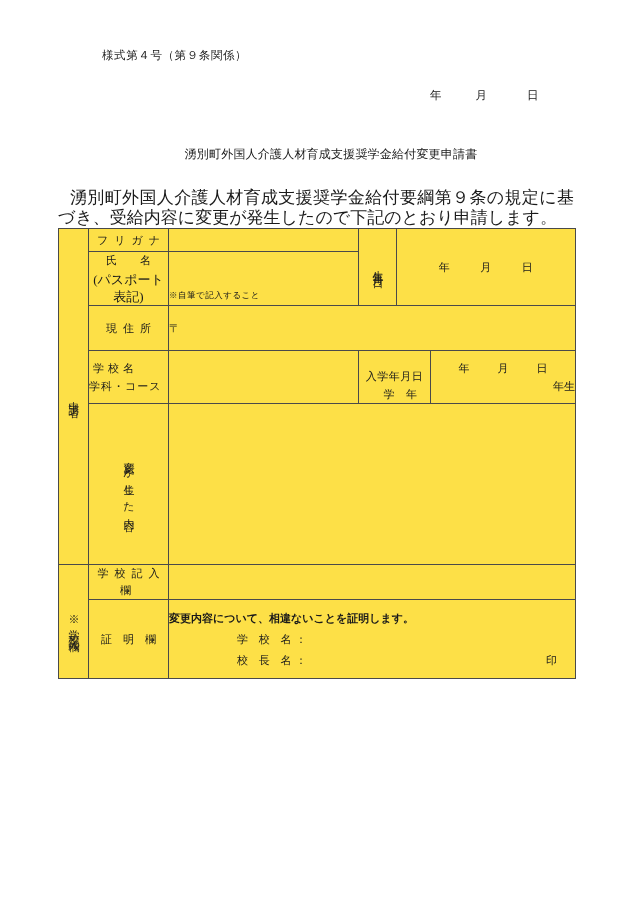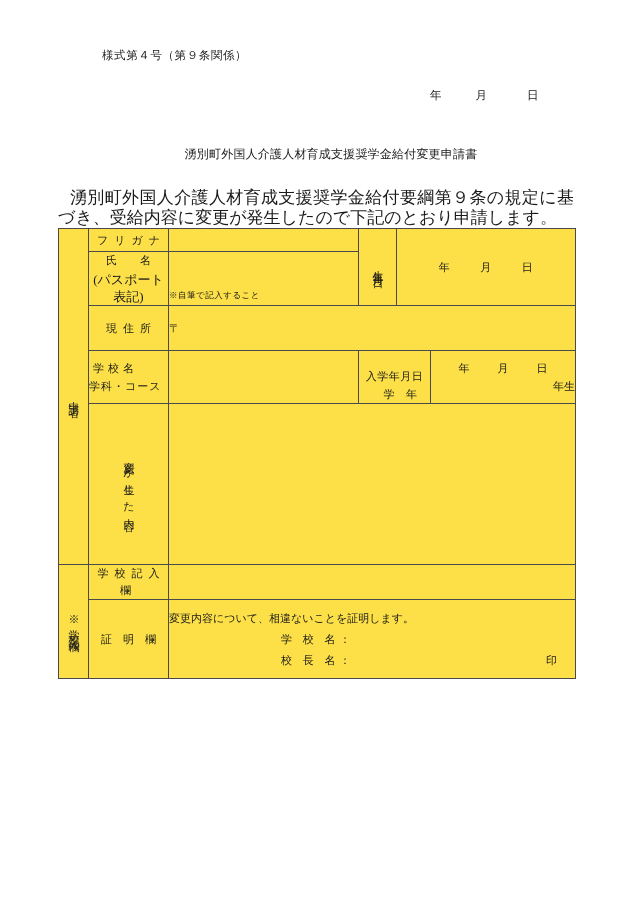--- a/index.html
+++ b/index.html
@@ -190,30 +190,29 @@
   .enroll-val .r1 .m { margin-right: 28px; }
   .enroll-val .r2 { display: block; text-align: right; }
 
   .tall-blank { height: 160px; }
 
   .cert-body {
     padding: 8px 10px 10px 10px;
     line-height: 21px;
     vertical-align: top;
   }
-  .cert-head { display: block; }
+  .cert-head { display: block; font-weight: bold; }
   .cert-row {
     display: block;
     padding-left: 68px;
     position: relative;
   }
   .cert-row .lbl {
     display: inline-block;
     letter-spacing: 4px;
-    margin-left: 44px;
   }
   .cert-seal {
     position: absolute;
     right: 18px;
   }
 </style>
 </head>
 <body>
 
 <div class="page">

